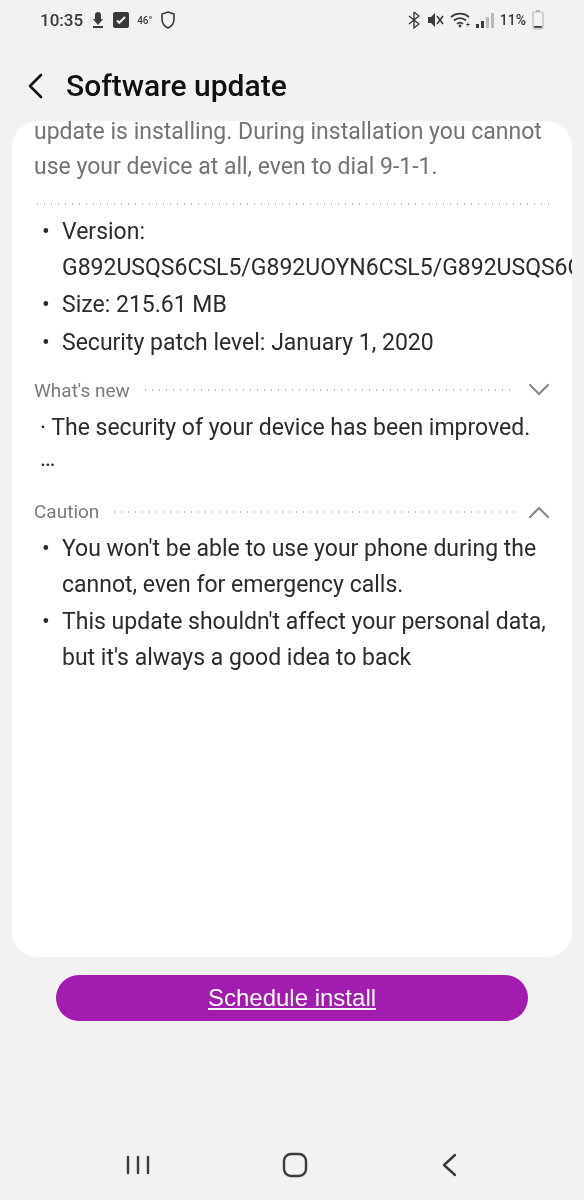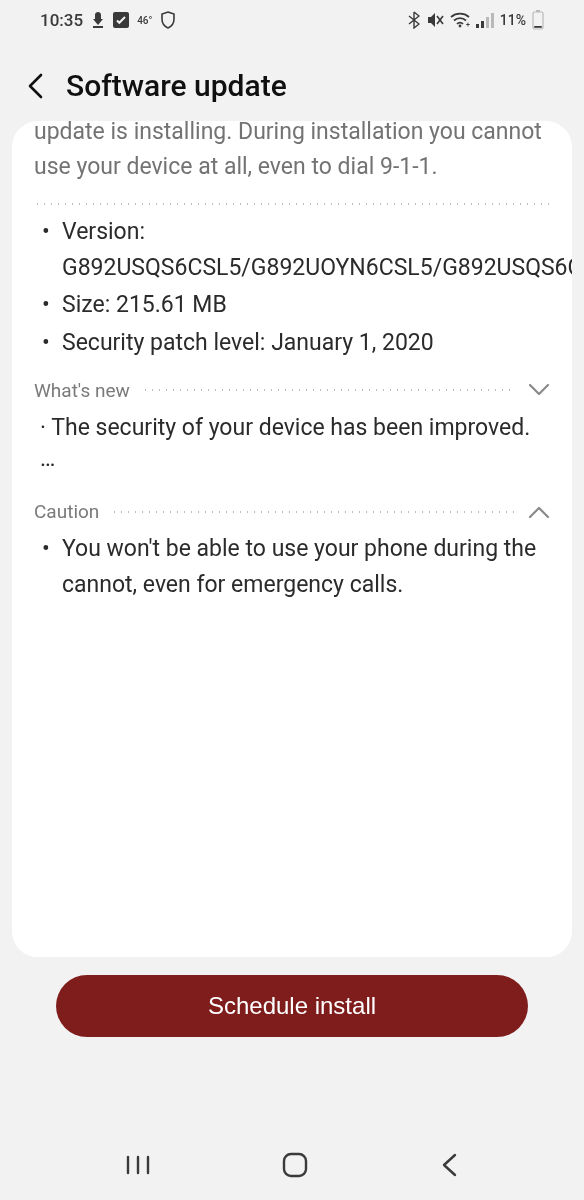--- a/index.html
+++ b/index.html
@@ -126,28 +126,29 @@
   .caution-list { margin-top: 12px; }
 
   
   .actions {
     padding: 18px 56px 0 56px;
     display: flex;
     flex-direction: column;
     gap: 20px;
   }
   .pill-btn {
-    background: #7f1d1d;
+    background: #a21caf;
     color: #fff;
     border: none;
     border-radius: 34px;
-    height: 62px;
+    height: 46px;
     font-size: 24px;
     font-weight: 500;
     cursor: pointer;
+    text-decoration: underline;
   }
 
   
   .navbar {
     position: absolute;
     left: 0; right: 0; bottom: 0;
     height: 70px;
     display: flex;
     align-items: center;
     justify-content: space-around;
@@ -255,20 +256,21 @@
     <span>Caution</span>
     <span class="dot-rule"></span>
     <span class="icon chev">
       <svg width="22" height="14" viewBox="0 0 22 14">
           <path d="M2 12l9-9 9 9" fill="none" stroke="#8a8a8a" stroke-width="2.2" stroke-linecap="round" stroke-linejoin="round"></path>
         </svg>
     </span>
   </div>
   <ul class="bullets caution-list">
     <li>You won't be able to use your phone during the cannot, even for emergency calls.</li>
+    <li>This update shouldn't affect your personal data, but it's always a good idea to back</li>
   </ul>
 </div>
 
 <div class="actions">
   <button class="pill-btn">Schedule install</button>
 </div>
 
 <div class="navbar">
   <span class="icon">
     <svg width="26" height="24" viewBox="0 0 26 24">

